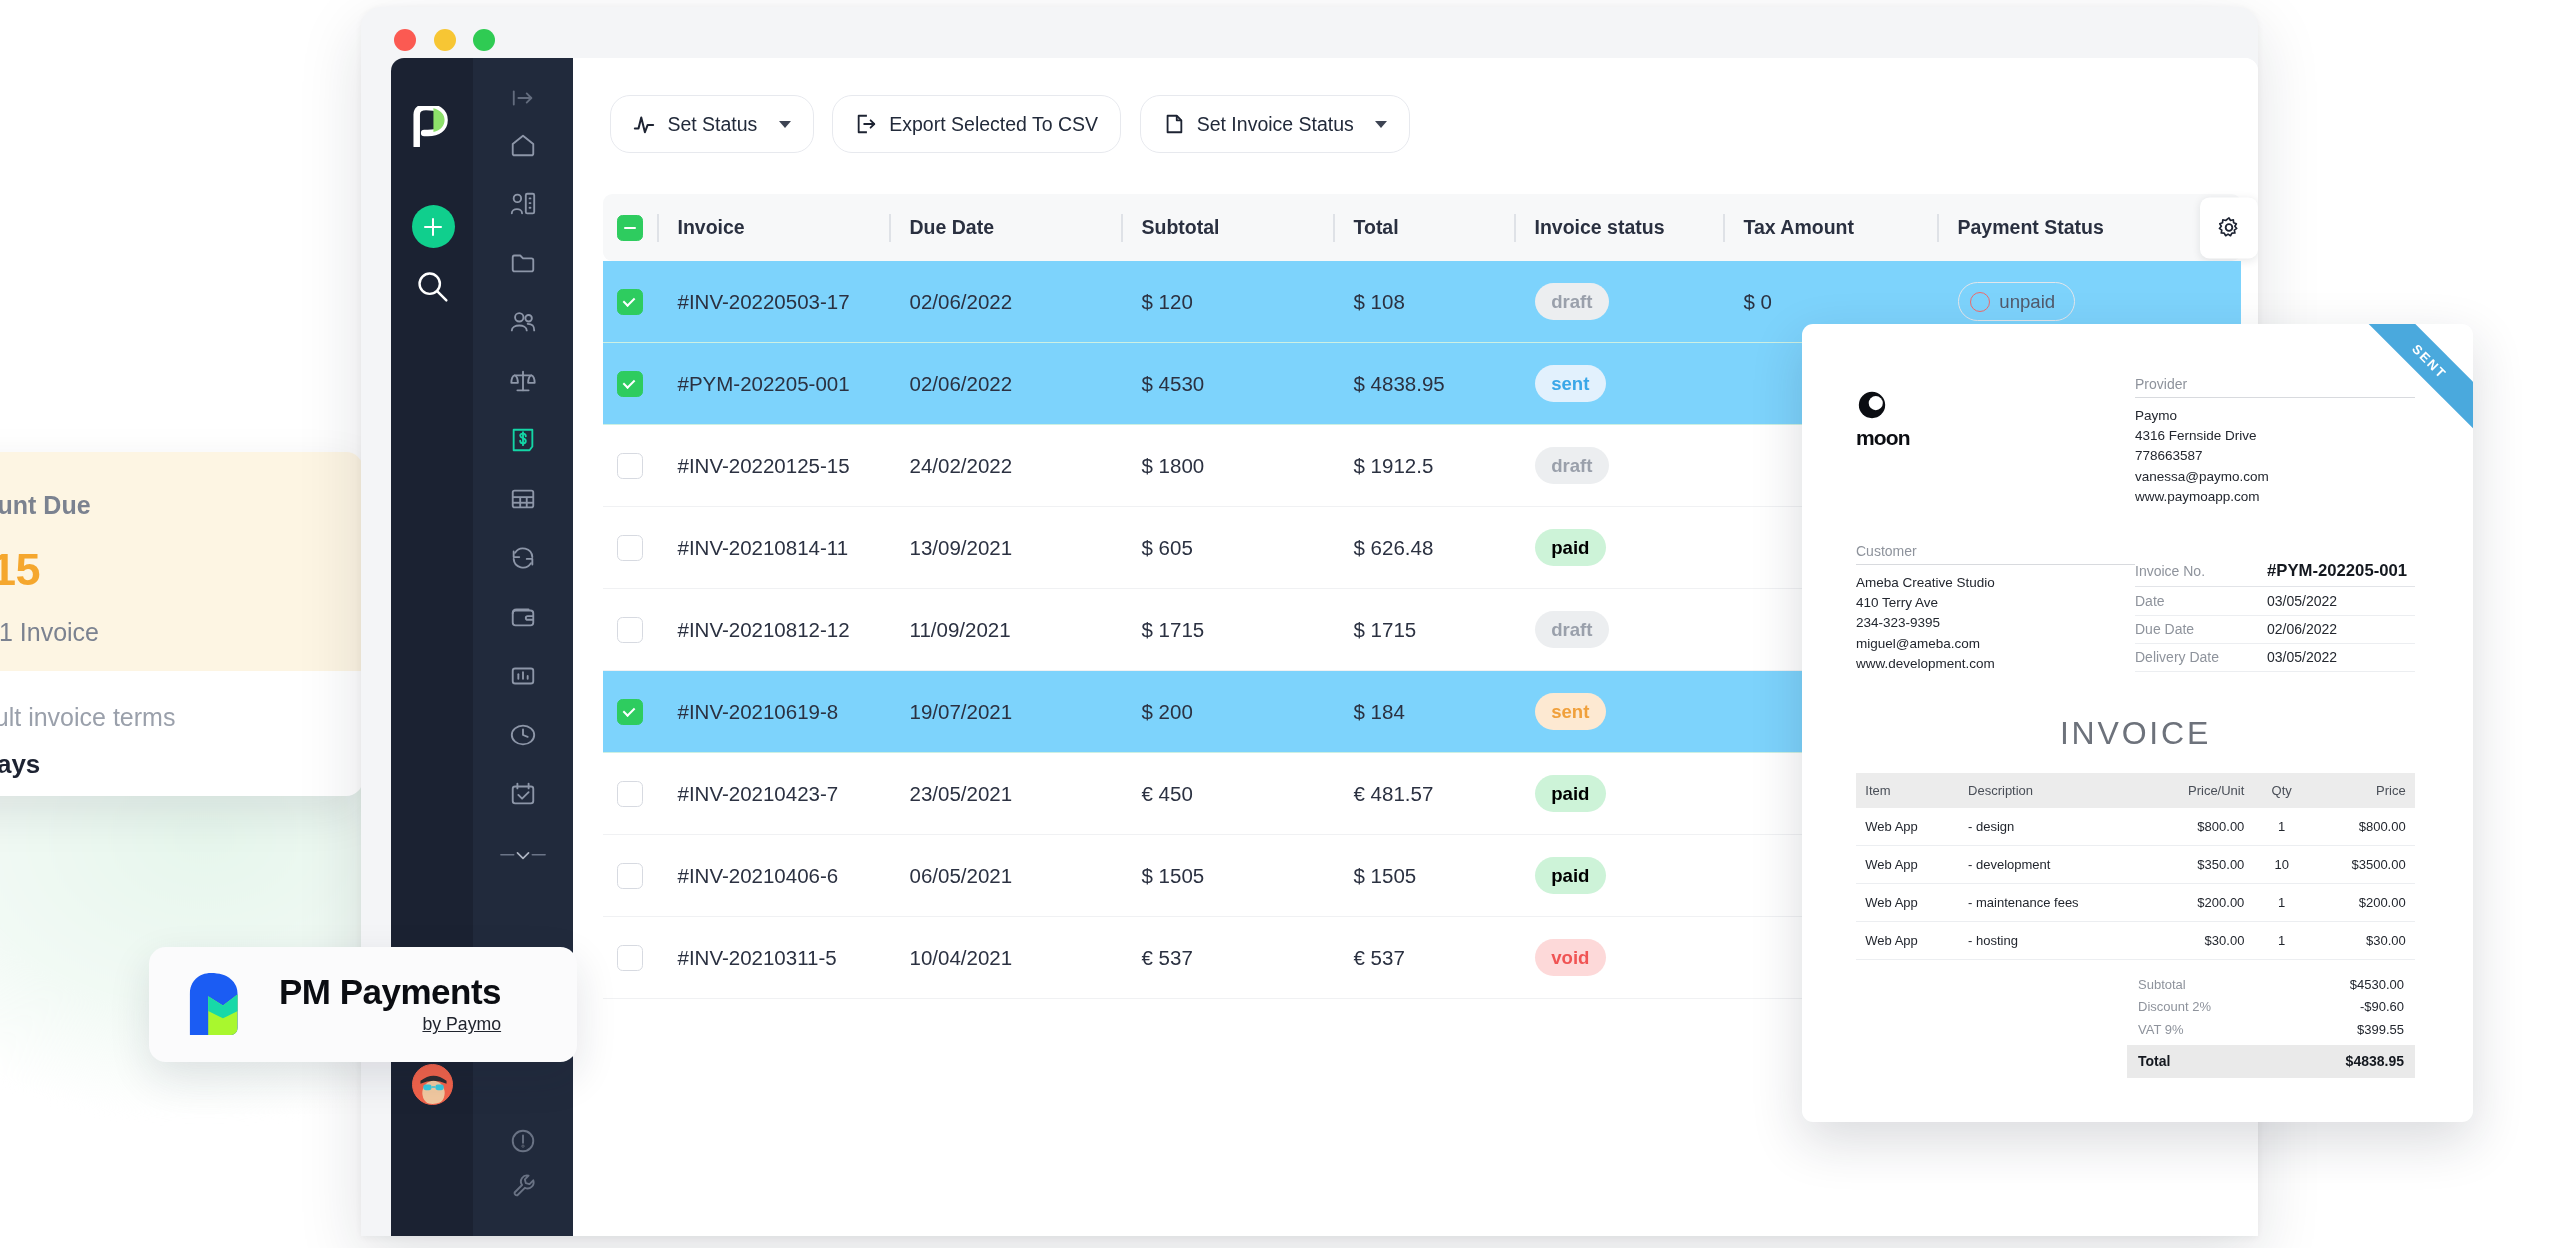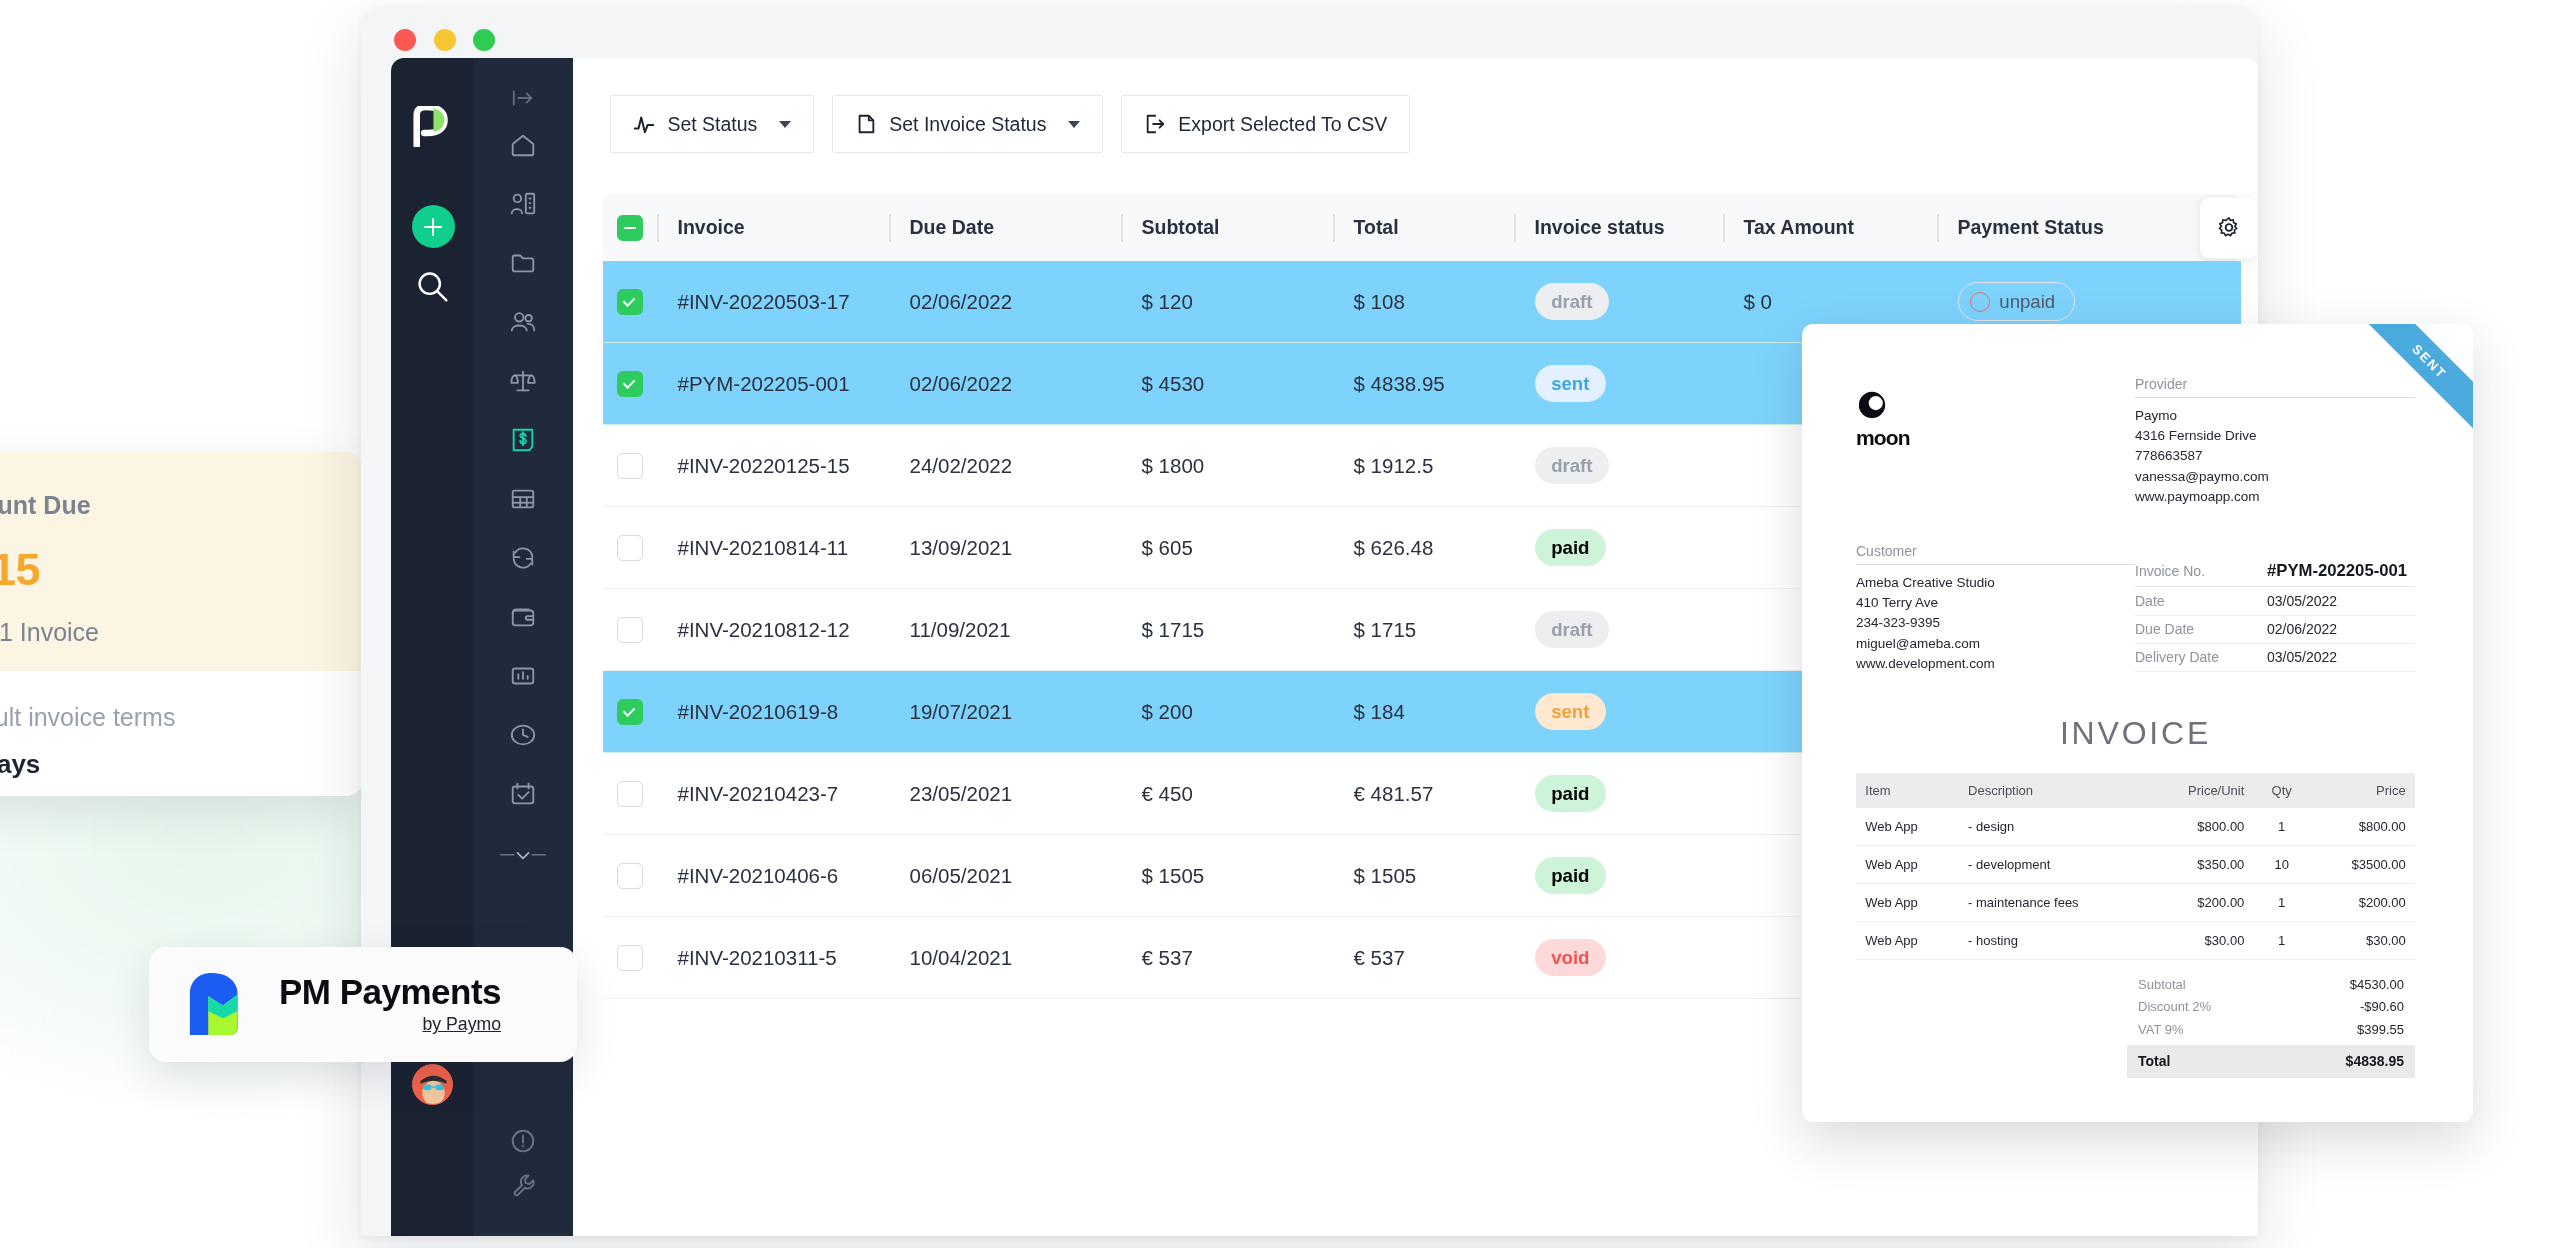--- a/index.html
+++ b/index.html
@@ -86,21 +86,21 @@
 
   
   #main {
     flex:1 1 auto; background:#ffffff; position:relative; padding:37px 0 0 30px;
     overflow:hidden;
   }
 
   
   #toolbar { display:flex; gap:18.6px; padding-left:7.4px; }
   .tbtn {
-    height:58px; border:0.9px solid #e7e9ee; border-radius:2px; background:#fff;
+    height:58px; border:0.9px solid #e7e9ee; border-radius:20px; background:#fff;
     display:flex; align-items:center; gap:12px; padding:0 22px;
     font-size:19.5px; color:#222a3a; cursor:pointer;
   }
   .tbtn .glyph { width:22px; height:22px; display:flex; align-items:center; justify-content:center; }
   .tbtn .caret {
     width:0; height:0; border-left:6.5px solid transparent; border-right:6.5px solid transparent;
     border-top:7.4px solid #3d4453; margin-left:9.3px;
   }
 
   
@@ -434,37 +434,37 @@
                 <polyline points="2,17 6,17 9,5 13,21 16,13 22,13" fill="none" stroke="#1d2332" stroke-width="2.2" stroke-linecap="round" stroke-linejoin="round"></polyline>
               </svg>
             </span>
             <span>Set Status</span>
             <span class="caret"></span>
           </div>
 
           <div class="tbtn">
             <span class="glyph">
               <svg viewBox="0 0 24 24" width="22" height="22">
+                <path d="M13 3 L4 3 L4 21 L13 21" fill="none" stroke="#1d2332" stroke-width="2" stroke-linejoin="round"></path>
+                <line x1="10" y1="12" x2="21" y2="12" stroke="#1d2332" stroke-width="2" stroke-linecap="round"></line>
+                <polyline points="17,8 21,12 17,16" fill="none" stroke="#1d2332" stroke-width="2" stroke-linecap="round" stroke-linejoin="round"></polyline>
+              </svg>
+            </span>
+            <span>Export Selected To CSV</span>
+          </div>
+
+          <div class="tbtn">
+            <span class="glyph">
+              <svg viewBox="0 0 24 24" width="22" height="22">
                 <path d="M5 3 L15 3 L20 8 L20 21 L5 21 Z" fill="none" stroke="#1d2332" stroke-width="2" stroke-linejoin="round"></path>
                 <polyline points="15,3 15,8 20,8" fill="none" stroke="#1d2332" stroke-width="2" stroke-linejoin="round"></polyline>
               </svg>
             </span>
             <span>Set Invoice Status</span>
             <span class="caret"></span>
-          </div>
-
-          <div class="tbtn">
-            <span class="glyph">
-              <svg viewBox="0 0 24 24" width="22" height="22">
-                <path d="M13 3 L4 3 L4 21 L13 21" fill="none" stroke="#1d2332" stroke-width="2" stroke-linejoin="round"></path>
-                <line x1="10" y1="12" x2="21" y2="12" stroke="#1d2332" stroke-width="2" stroke-linecap="round"></line>
-                <polyline points="17,8 21,12 17,16" fill="none" stroke="#1d2332" stroke-width="2" stroke-linecap="round" stroke-linejoin="round"></polyline>
-              </svg>
-            </span>
-            <span>Export Selected To CSV</span>
           </div>
         </div>
 
         <div id="table">
           <div class="thead">
             <div class="cell c-check">
               <span class="cb indet"></span>
             </div>
             <div class="cell c-inv">Invoice</div>
             <div class="cell c-due">Due Date</div>

